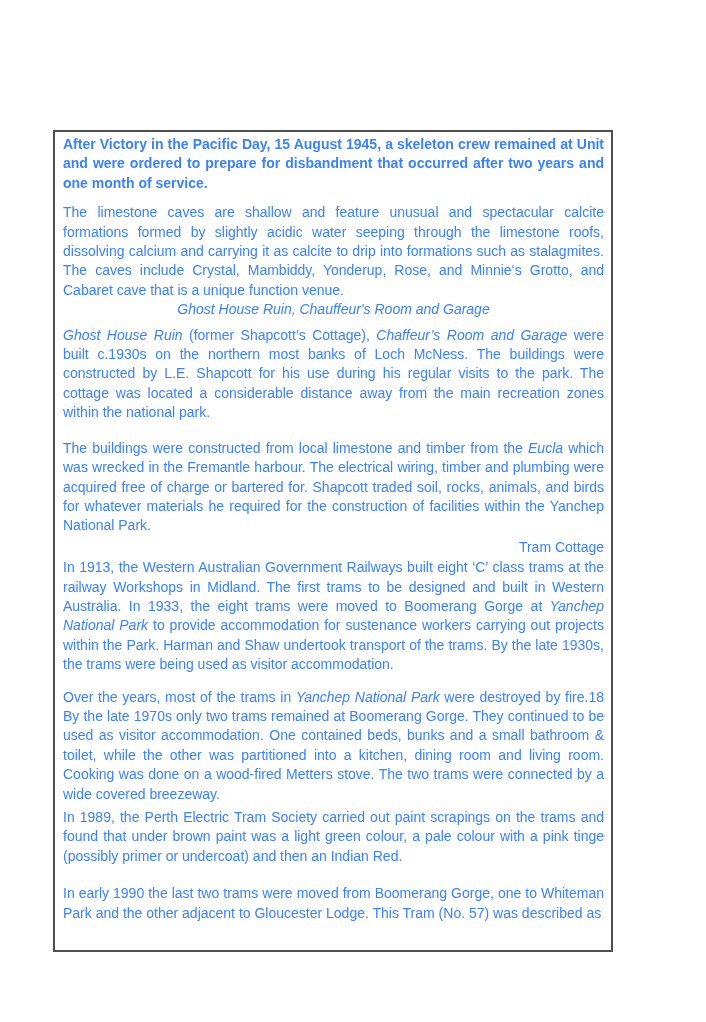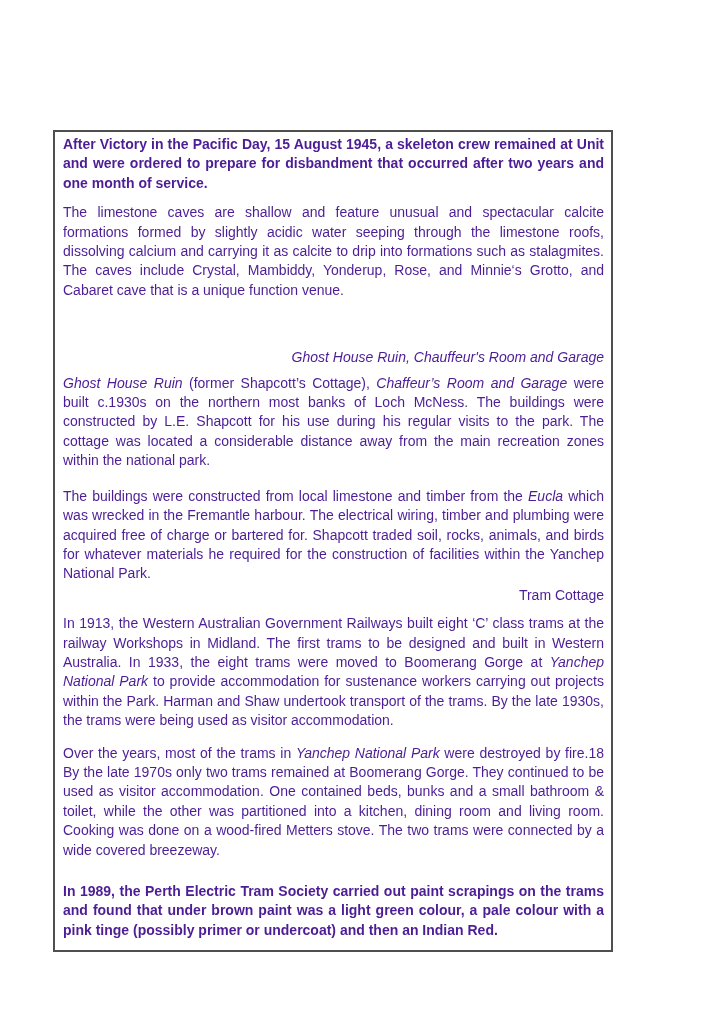--- a/index.html
+++ b/index.html
@@ -24,35 +24,35 @@
     box-sizing: border-box;
     border: 2px solid #4f4f4f;
     padding: 3px 7px 0 8px;
     overflow: hidden;
     background: #ffffff;
   }
   .para {
     margin: 0;
     font-size: 14px;
     line-height: 19.4px;
-    color: #4c1d95;
+    color: #3b82f6;
     text-align: justify;
   }
   .para.bold { font-weight: bold; }
   .para.italic { font-style: italic; }
   .para i { }
   
   .b1 { margin-top: 10px; }
-  .b2 { margin-top: 48px; text-align: right; }
+  .b2 { text-align: center; }
   .b3 { margin-top: 6px; }
   .b4 { margin-top: 16px; }
   .b5 { margin-top: 2px; text-align: right; }
-  .b6 { margin-top: 9px; }
+  .b6 { margin-top: 1px; }
   .b7 { margin-top: 13px; }
-  .b8 { margin-top: 22px; font-weight: bold; }
+  .b8 { margin-top: 4px; }
   .b9 { margin-top: 18px; }
 </style>
 </head>
 <body>
 
 <div class="page">
   <div class="textbox">
 
     <p class="para bold b0"><span>After Victory in the Pacific Day, 15 August 1945, a skeleton crew remained at Unit and were ordered to prepare for disbandment that occurred after two years and one month of service.</span></p>
 

